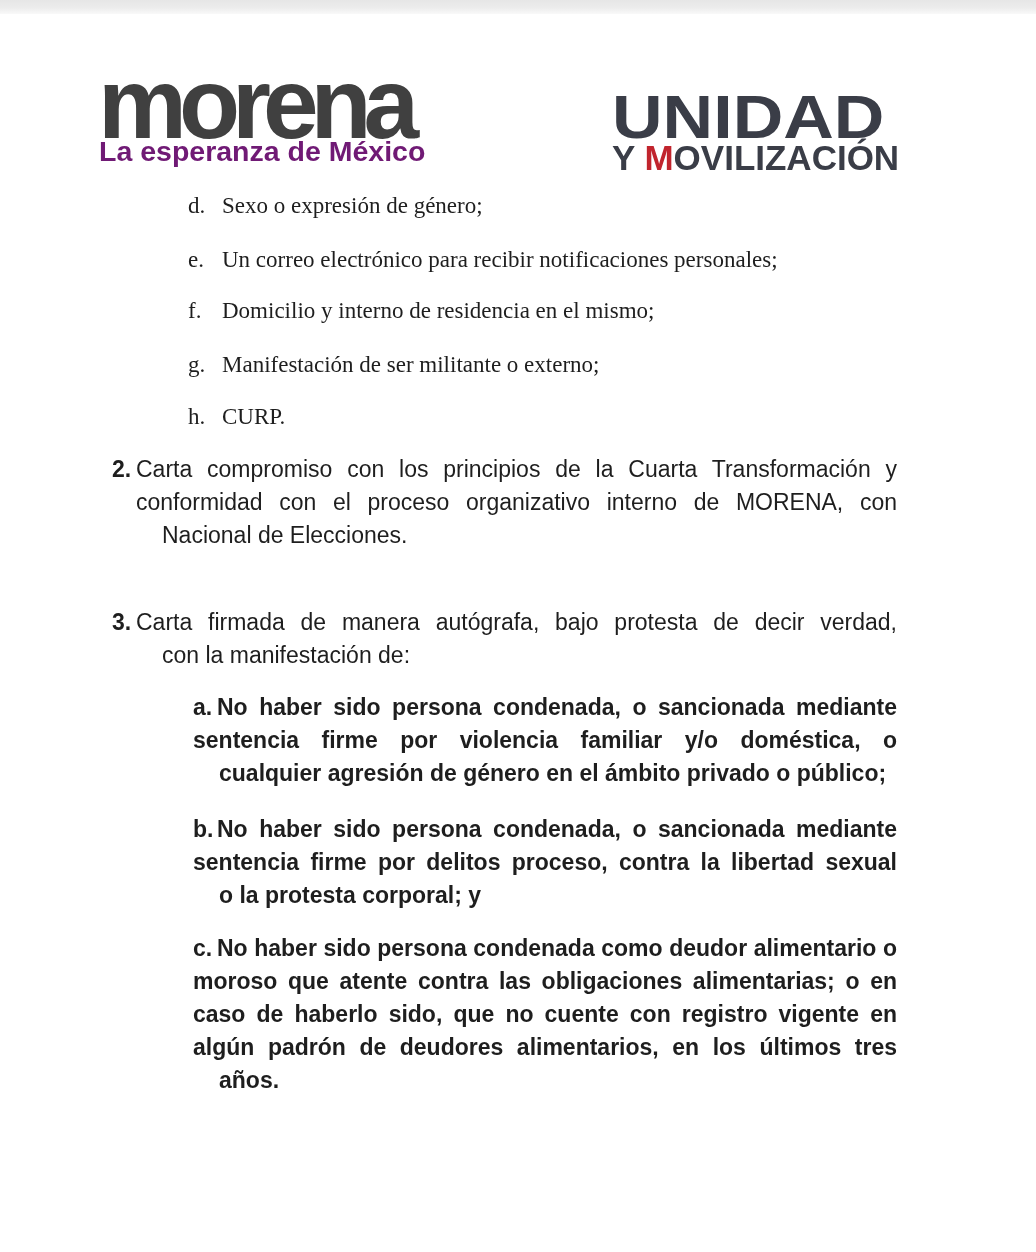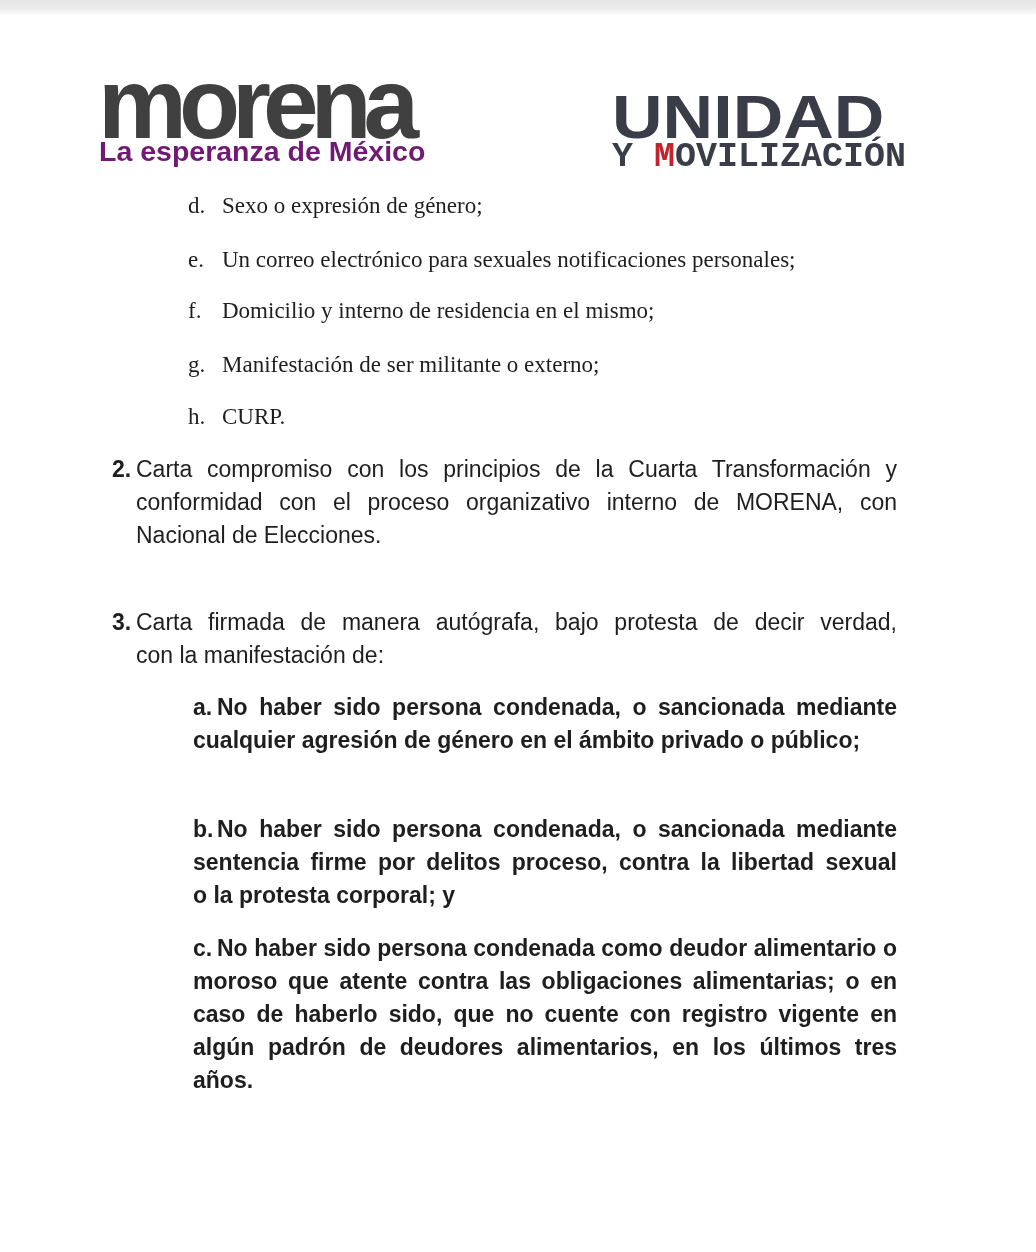--- a/index.html
+++ b/index.html
@@ -52,33 +52,32 @@
     white-space: nowrap;
   }
   .unidad-line2 {
     position: absolute;
     left: 612px; top: 140px;
     font-size: 35px;
     line-height: 35px;
     font-weight: bold;
     color: #3a3d47;
     white-space: nowrap;
-    font-family: Liberation Mono, monospace;
   }
   .unidad-line2 .m-accent { color: #c1242d; }
 
   
   .para {
     position: absolute;
     font-size: 23px;
     line-height: 33px;
     color: #1e1e1e;
   }
   .jl { text-align: justify; text-align-last: justify; }
-  .jl.last { text-align: left; text-align-last: left; }
+  .jl.last { text-align: left; text-align-last: left; margin-left: 26px; }
 
   
   .letters-top { left: 188px; width: 720px; white-space: nowrap; font-family: Liberation Serif, serif; }
   .letters-top .lmk { display: inline-block; width: 34px; }
 
   
   .numbered { left: 136px; width: 761px; }
   .numbered .nmk { position: absolute; left: -24px; top: 0; font-weight: bold; }
 
   
@@ -97,40 +96,41 @@
     <div class="morena-word">morena</div>
     <div class="morena-tagline">La esperanza de México</div>
   </div>
 
   <div>
     <div class="unidad-line1">UNIDAD</div>
     <div class="unidad-line2"><span>Y </span><span class="m-accent">M</span><span>OVILIZACIÓN</span></div>
   </div>
 
   <div class="para letters-top" style="top:189px"><span class="lmk">d.</span><span>Sexo o expresión de género;</span></div>
-  <div class="para letters-top" style="top:243px"><span class="lmk">e.</span><span>Un correo electrónico para sexuales notificaciones personales;</span></div>
+  <div class="para letters-top" style="top:243px"><span class="lmk">e.</span><span>Un correo electrónico para recibir notificaciones personales;</span></div>
   <div class="para letters-top" style="top:294px"><span class="lmk">f.</span><span>Domicilio y interno de residencia en el mismo;</span></div>
   <div class="para letters-top" style="top:348px"><span class="lmk">g.</span><span>Manifestación de ser militante o externo;</span></div>
   <div class="para letters-top" style="top:400px"><span class="lmk">h.</span><span>CURP.</span></div>
 
   <div class="para numbered" style="top:453px">
     <span class="nmk">2.</span>
     <div class="jl">Carta compromiso con los principios de la Cuarta Transformación y</div>
     <div class="jl">conformidad con el proceso organizativo interno de MORENA, con</div>
     <div class="jl last">Nacional de Elecciones.</div>
   </div>
 
   <div class="para numbered" style="top:606px">
     <span class="nmk">3.</span>
     <div class="jl">Carta firmada de manera autógrafa, bajo protesta de decir verdad,</div>
     <div class="jl last">con la manifestación de:</div>
   </div>
 
   <div class="para sub" style="top:691px">
     <div class="jl"><span class="smk">a.</span><span>No haber sido persona condenada, o sancionada mediante</span></div>
+    <div class="jl">sentencia firme por violencia familiar y/o doméstica, o</div>
     <div class="jl last">cualquier agresión de género en el ámbito privado o público;</div>
   </div>
 
   <div class="para sub" style="top:813px">
     <div class="jl"><span class="smk">b.</span><span>No haber sido persona condenada, o sancionada mediante</span></div>
     <div class="jl">sentencia firme por delitos proceso, contra la libertad sexual</div>
     <div class="jl last">o la protesta corporal; y</div>
   </div>
 
   <div class="para sub" style="top:932px">

